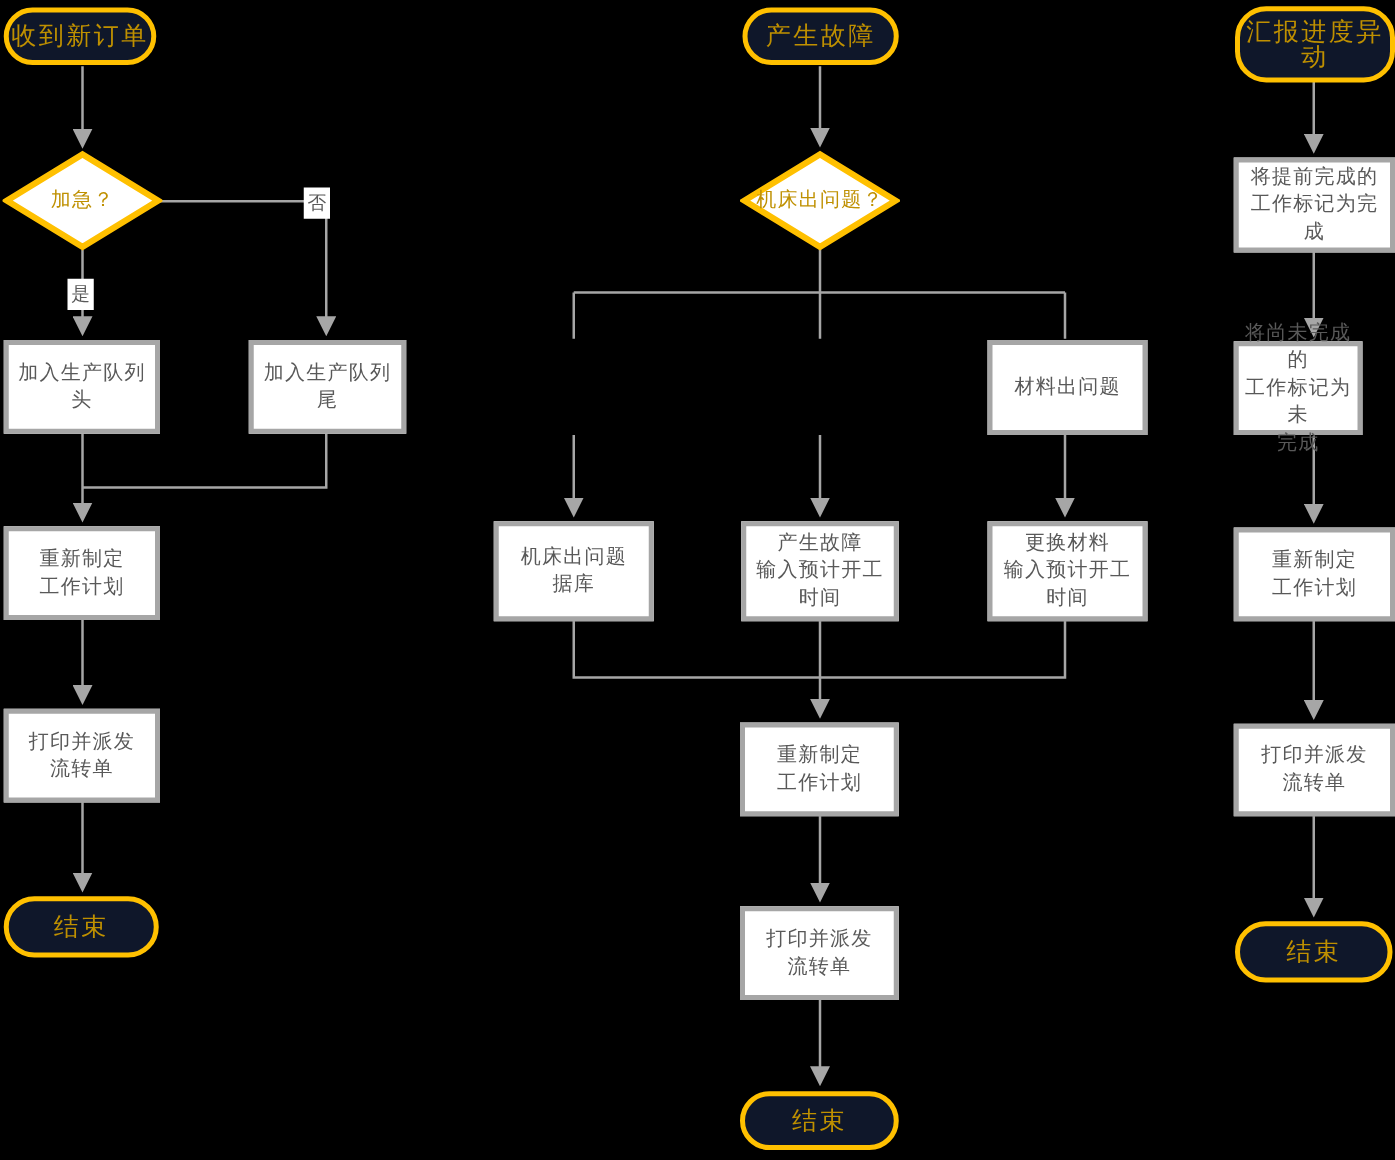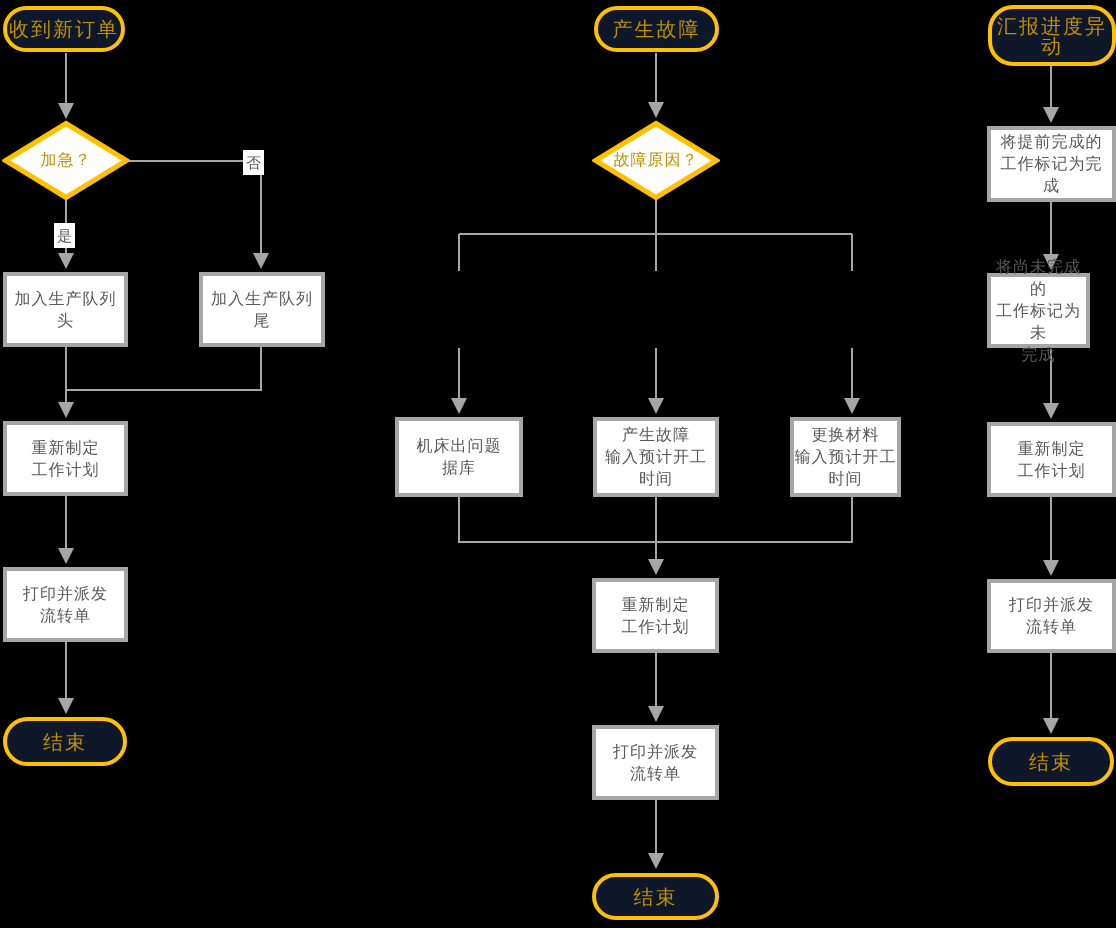--- a/index.html
+++ b/index.html
@@ -108,38 +108,41 @@
   </div>
 
   <div class="node stadium" style="left:594px;top:6px;width:125px;height:46px">
     <span>产生故障</span>
   </div>
 
   <div class="node diamond" style="left:592px;top:120px;width:128px;height:81px">
     <svg viewBox="0 0 128 81" preserveAspectRatio="none">
       <polygon points="64,3.5 124.5,40.5 64,77.5 3.5,40.5" fill="#FFFFFF" stroke="#FFC000" stroke-width="5"></polygon>
     </svg>
-    <span>故障原因？</span>
+    <span>机床出问题？</span>
   </div>
 
 
 
+  <div class="node proc" style="left:790px;top:272px;width:128px;height:76px">
+    <span>材料出问题</span>
+  </div>
 
   <div class="node proc" style="left:395px;top:417px;width:128px;height:80px">
     <span>机床出问题
 据库</span>
   </div>
 
   <div class="node proc" style="left:593px;top:417px;width:126px;height:80px">
     <span>产生故障
 输入预计开工
 时间</span>
   </div>
 
-  <div class="node proc" style="left:790px;top:417px;width:111px;height:80px">
+  <div class="node proc" style="left:790px;top:417px;width:128px;height:80px">
     <span>更换材料
 输入预计开工
 时间</span>
   </div>
 
   <div class="node proc" style="left:592px;top:578px;width:127px;height:75px">
     <span>重新制定
 工作计划</span>
   </div>
 

